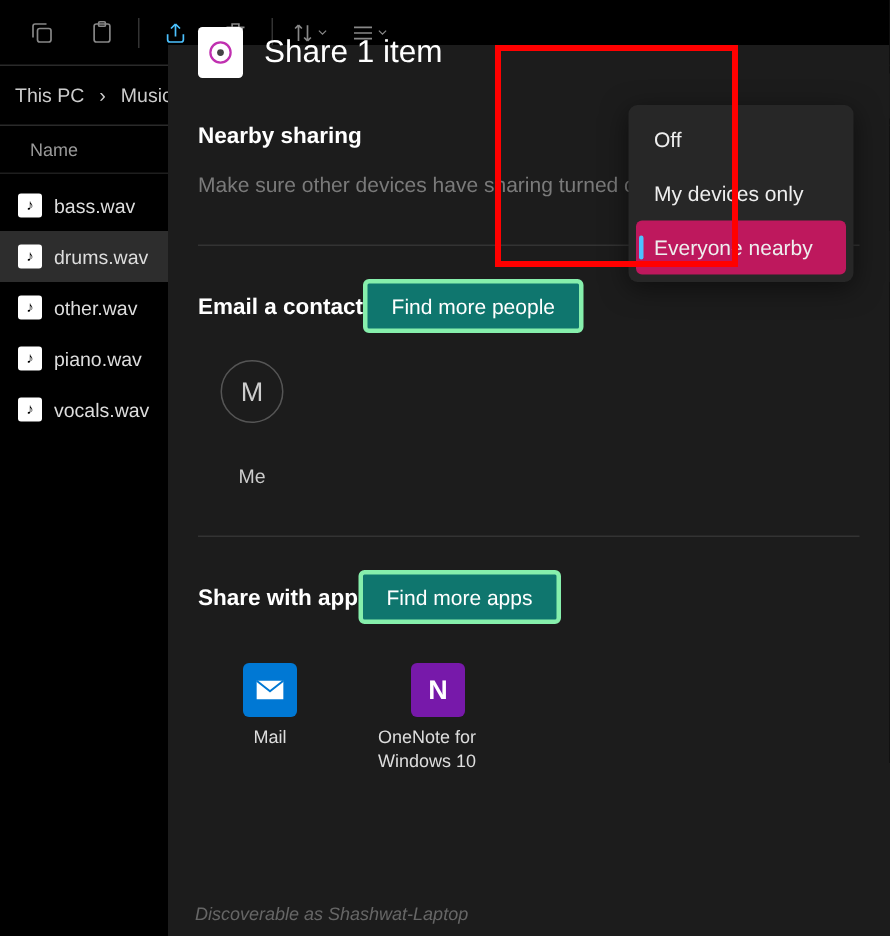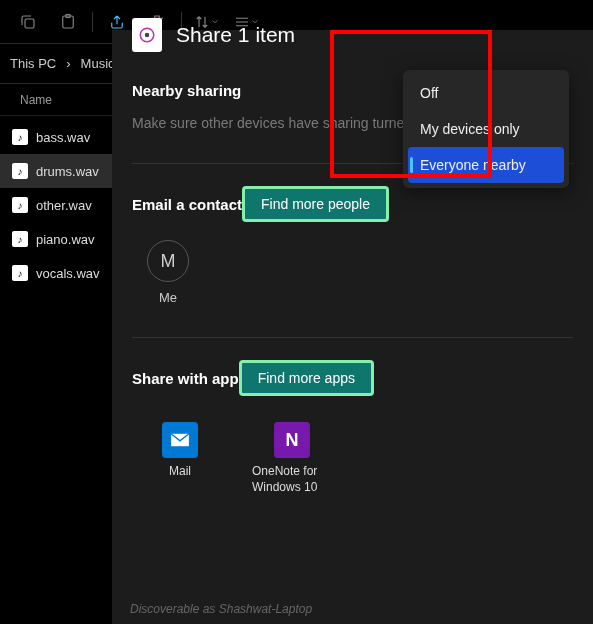--- a/index.html
+++ b/index.html
@@ -33,35 +33,35 @@
     
     .section { padding: 22px 20px 10px 20px; }
     .section-row { display: flex; align-items: center; justify-content: flex-start; margin-bottom: 10px;}
     .section-title { font-size: 15px; font-weight: 600; }
     .pill-btn { background: #0f766e; border: 3px solid #86efac; border-radius: 4px; padding: 7px 16px; font-size: 14px; color: #fff; cursor: pointer; }
     .hint { font-size: 14px; color: #7a7a7a; margin-top: 16px; }
     .divider { height: 1px; background: #333; margin: 22px 20px 0 20px; }
     
     .contact { display: flex; flex-direction: column; align-items: center; width: 72px; margin-top: 18px; gap: 8px;}
     .avatar { width: 42px; height: 42px; border: 1px solid #555; border-radius: 50%; display:flex; align-items:center; justify-content:center; font-size: 18px; color:#ccc;}
-    .contact-label { font-size: 13px; color: #ccc; }
+    .contact-label { font-size: 13px; color: #ccc; margin-top: 20px; }
     
     .apps-row { display: flex; gap: 32px; padding: 16px 20px 0 28px; }
     .app-tile { display: flex; flex-direction: column; align-items: center; width: 80px; gap: 6px; cursor:pointer;}
     .app-icon { width: 36px; height: 36px; display:flex; align-items:center; justify-content:center; border-radius:4px;}
     .app-icon.mail { background: #0078d4; }
     .app-icon.onenote { background: #7719aa; }
     .app-label { font-size: 12px; color: #ddd; text-align: left; line-height: 1.3;}
     
     .footer-note { position: absolute; bottom: 8px; left: 18px; font-size: 12px; color: #666; font-style: italic; }
     
     
-    .dropdown { position: absolute; right: 24px; top: 40px; width: 166px; background: #272727; border-radius: 6px; padding: 5px; box-shadow: 0 4px 18px rgba(0,0,0,.5); z-index: 25;}
+    .dropdown { position: absolute; right: 24px; top: 40px; width: 150px; background: #272727; border-radius: 6px; padding: 5px; box-shadow: 0 4px 18px rgba(0,0,0,.5); z-index: 25;}
     .dropdown-item { padding: 10px 12px; font-size: 14px; color: #eee; border-radius: 4px; cursor: pointer; position: relative; }
-    .dropdown-item.selected { background: #1d4ed8; }
+    .dropdown-item.selected { background: #be185d; }
     .dropdown-item.selected::before { content:""; position:absolute; left:2px; top:10px; bottom:10px; width:3px; background:#4cc2ff; border-radius:2px;}
     
     .highlight-box { position: absolute; border: 4px solid #ff0000; z-index: 40; pointer-events: none; }
   </style>
 </head>
 <body>
 
 <div class="toolbar">
   <div class="toolbar-btn">
     <svg width="18" height="18" viewBox="0 0 24 24" stroke-width="1.5">

